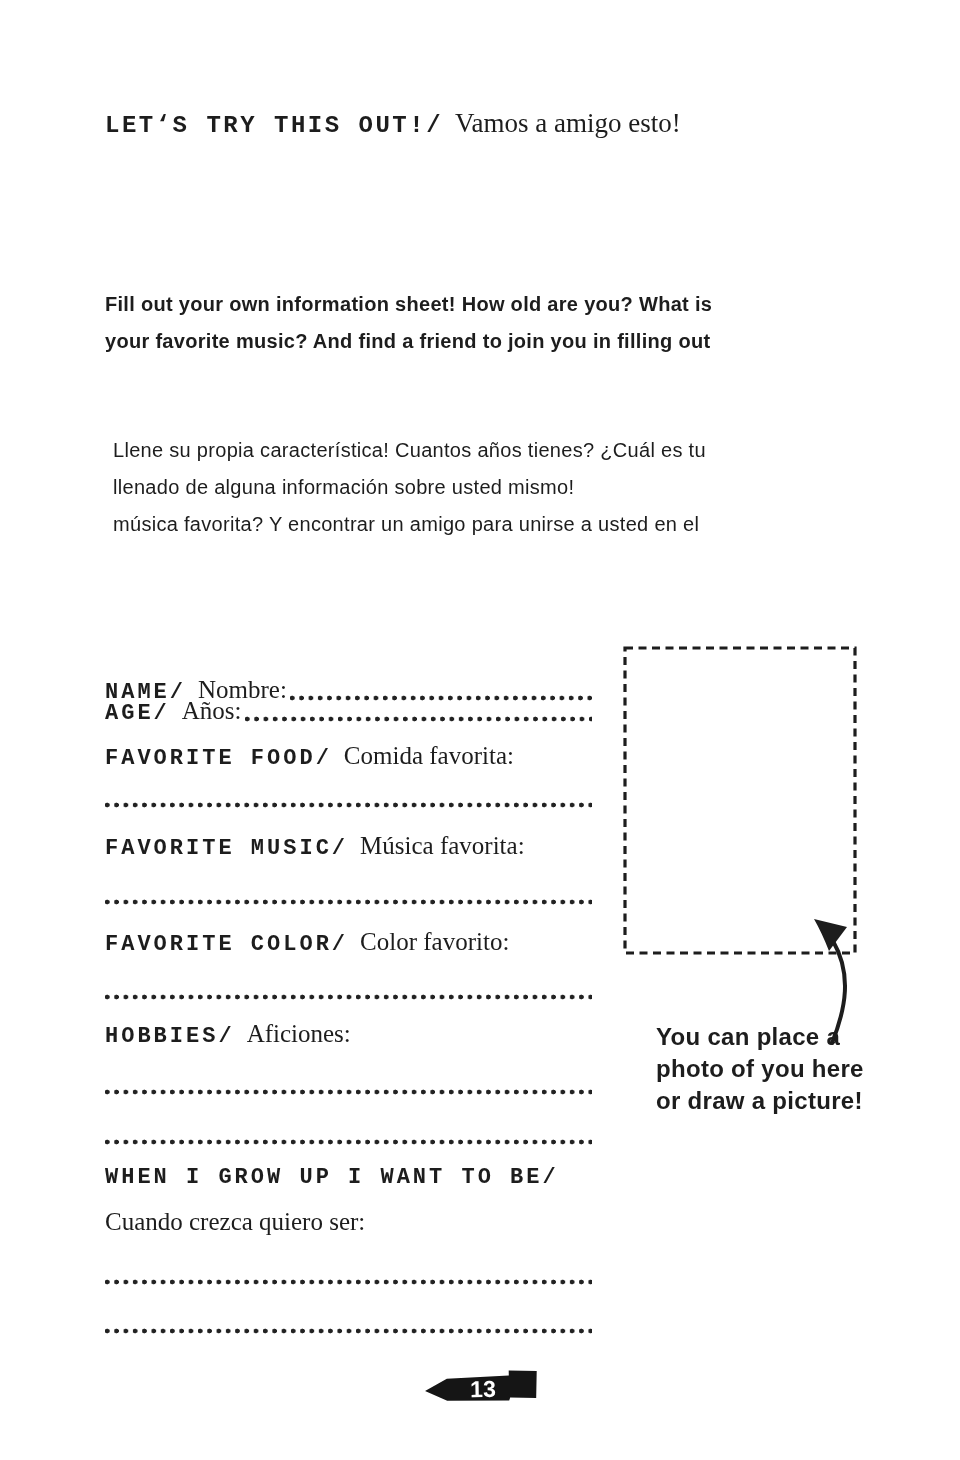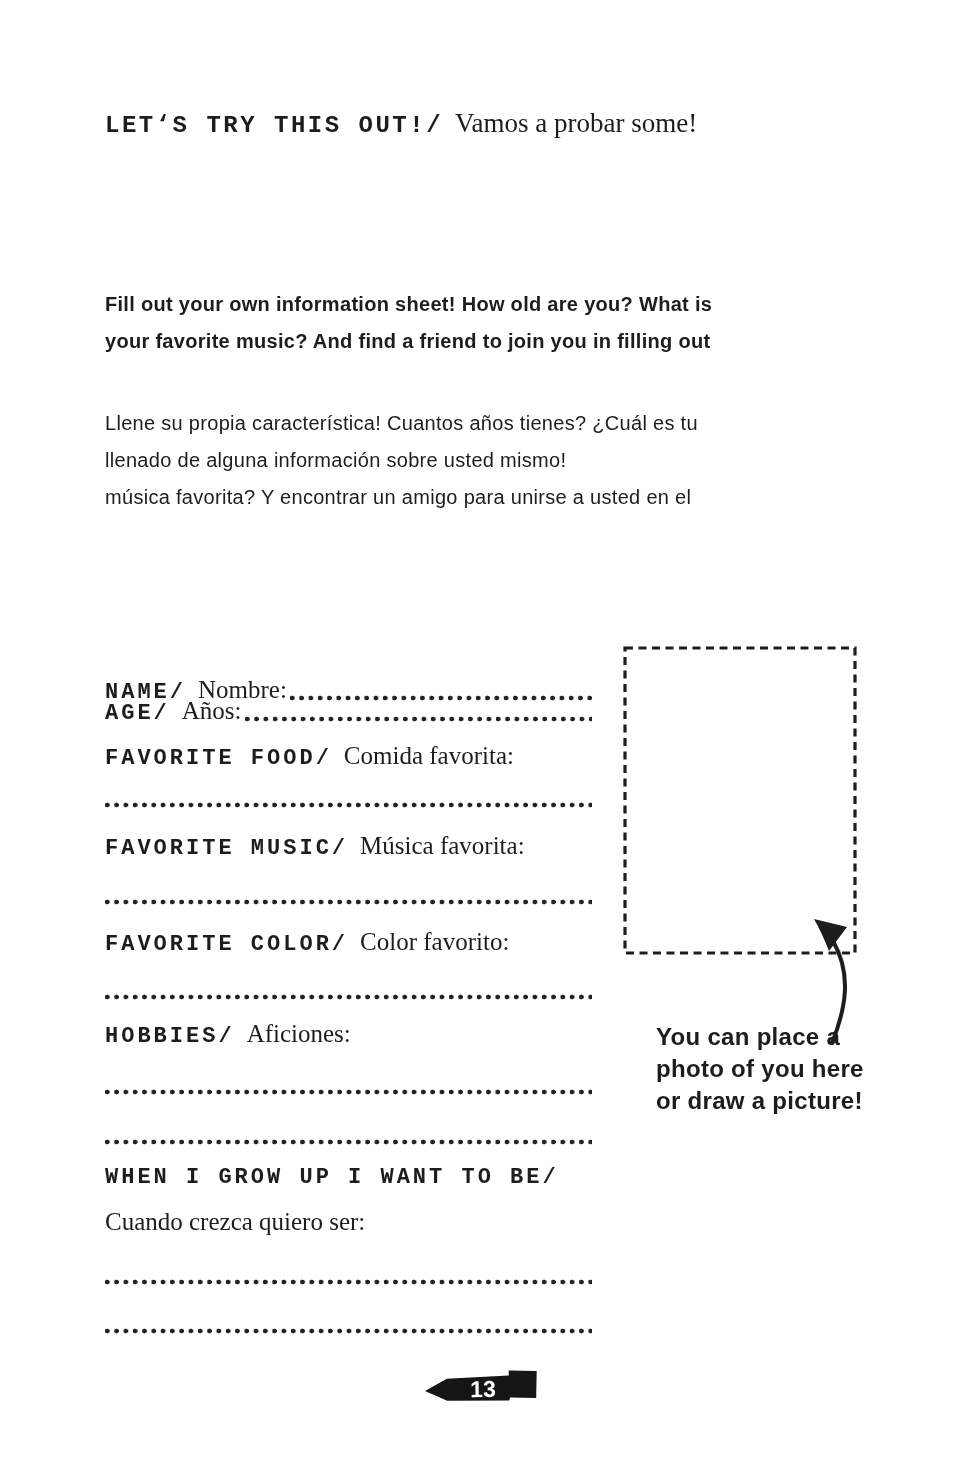--- a/index.html
+++ b/index.html
@@ -24,21 +24,21 @@
   }
   .title-row .tw{font-size:24px;}
   .serif{font-family:"Liberation Serif", serif;font-weight:400;}
   .title-row .serif{font-size:27px;}
   
   .intro-en,.intro-es{
     position:absolute;left:105px;white-space:nowrap;
     font-size:20px;line-height:37px;letter-spacing:0.3px;
   }
   .intro-en{top:286px;font-weight:700;}
-  .intro-es{top:405px;font-weight:400;}
+  .intro-es{top:432px;font-weight:400;margin-left:8px;}
   
   .frow{
     position:absolute;left:105px;width:487px;
     display:flex;align-items:baseline;white-space:nowrap;
   }
   .frow .tw{font-size:22px;letter-spacing:3px;}
   .frow .serif{font-size:25px;margin-left:12px;text-align:right;}
   .dots-bg{
     background-image:radial-gradient(circle at 2.2px 3px,#222 2.1px,transparent 2.7px);
     background-size:9.3px 6px;
@@ -61,21 +61,21 @@
     font-weight:700;font-size:23px;fill:#ffffff;
   }
 </style>
 </head>
 <body>
 
 <div class="page">
 
   <div class="title-row">
     <span class="tw">LET‘S TRY THIS OUT!/</span>
-    <span class="serif">Vamos a probar some!</span>
+    <span class="serif">Vamos a amigo esto!</span>
   </div>
 
   <div class="intro-en">
     <div>Fill out your own information sheet! How old are you? What is</div>
     <div>your favorite music? And find a friend to join you in filling out</div>
   </div>
 
   <div class="intro-es">
     <div>Llene su propia característica! Cuantos años tienes? ¿Cuál es tu</div>
     <div>llenado de alguna información sobre usted mismo!</div>

